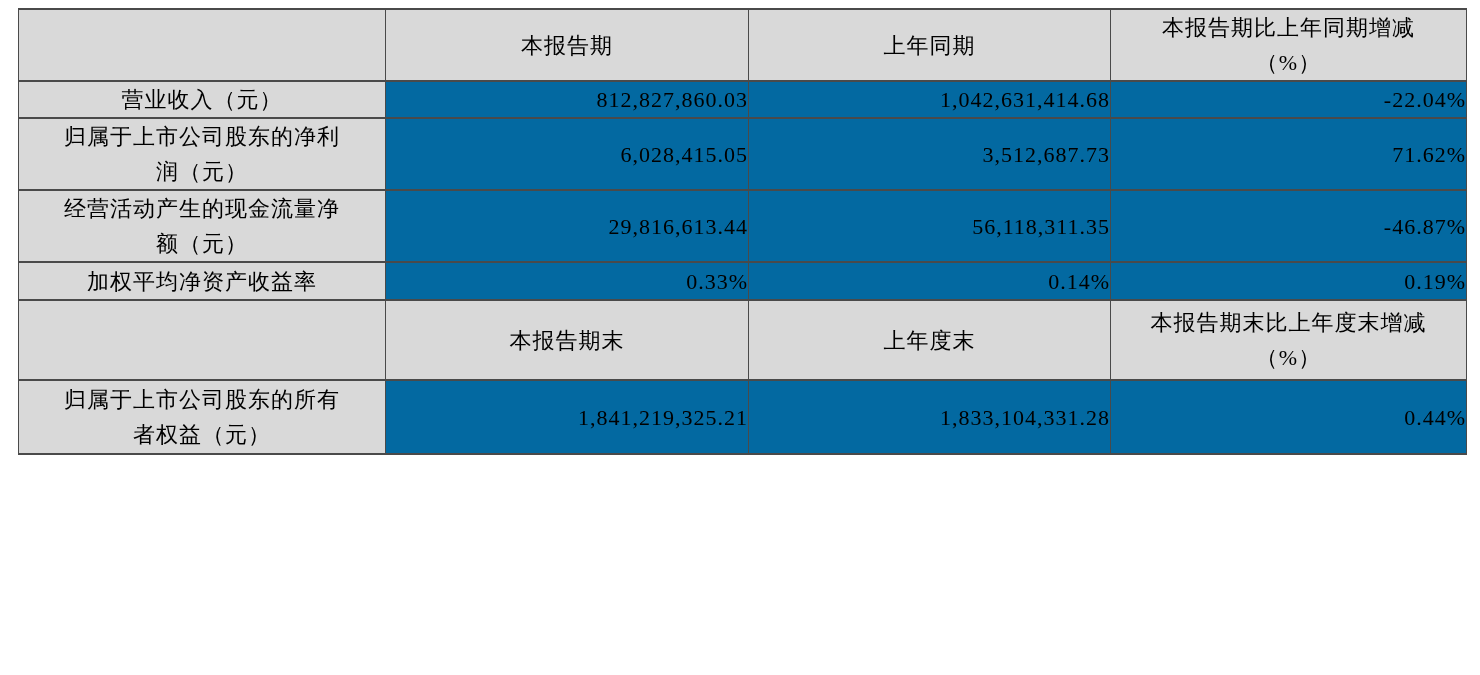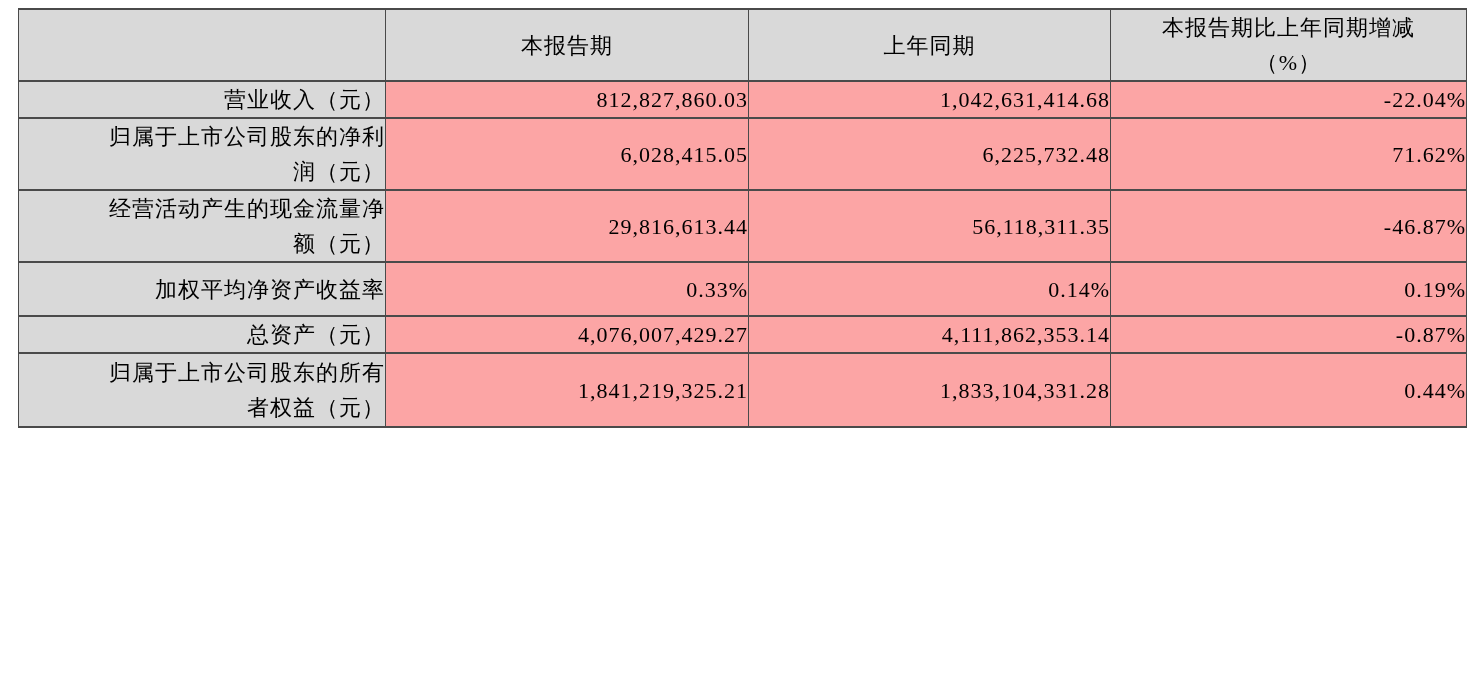--- a/index.html
+++ b/index.html
@@ -27,28 +27,28 @@
     border-top-width: 2px;
     border-bottom-width: 2px;
     vertical-align: middle;
     font-size: 22px;
     line-height: 35px;
     letter-spacing: 1px;
     padding: 0;
     overflow: hidden;
   }
   td.shaded { background: #d9d9d9; }
-  td.white  { background: #fca5a5; }
+  td.white  { background: #0369a1; }
   td.head {
     text-align: center;
     line-height: 36px;
     white-space: pre-line;
   }
   td.label {
-    text-align: right;
+    text-align: center;
     padding-left: 12px;
     padding-right: 6px;
     white-space: pre-line;
     margin-top: 12px;
   }
   td.num {
     text-align: right;
     padding-right: 10px;
     letter-spacing: 1.5px;
   }
@@ -77,44 +77,45 @@
     <tr style="height:33px">
       <td class="shaded label">营业收入（元）</td>
       <td class="white num">812,827,860.03</td>
       <td class="white num">1,042,631,414.68</td>
       <td class="white num">-22.04%</td>
     </tr>
     <tr style="height:65px">
       <td class="shaded label">归属于上市公司股东的净利
 润（元）</td>
       <td class="white num">6,028,415.05</td>
-      <td class="white num">6,225,732.48</td>
+      <td class="white num">3,512,687.73</td>
       <td class="white num">71.62%</td>
     </tr>
     <tr style="height:65px">
       <td class="shaded label">经营活动产生的现金流量净
 额（元）</td>
       <td class="white num">29,816,613.44</td>
       <td class="white num">56,118,311.35</td>
       <td class="white num">-46.87%</td>
     </tr>
-    <tr style="height:54px">
+    <tr style="height:38px">
       <td class="shaded label">加权平均净资产收益率</td>
       <td class="white num">0.33%</td>
       <td class="white num">0.14%</td>
       <td class="white num">0.19%</td>
     </tr>
 
+    <tr style="height:80px">
+      <td class="shaded head"></td>
+      <td class="shaded head">本报告期末</td>
+      <td class="shaded head">上年度末</td>
+      <td class="shaded head">本报告期末比上年度末增减
+（%）</td>
+    </tr>
 
-    <tr style="height:35px">
-      <td class="shaded label">总资产（元）</td>
-      <td class="white num">4,076,007,429.27</td>
-      <td class="white num">4,111,862,353.14</td>
-      <td class="white num">-0.87%</td>
-    </tr>
     <tr style="height:74px">
       <td class="shaded label">归属于上市公司股东的所有
 者权益（元）</td>
       <td class="white num">1,841,219,325.21</td>
       <td class="white num">1,833,104,331.28</td>
       <td class="white num">0.44%</td>
     </tr>
   </tbody>
     </table>
 </div>

